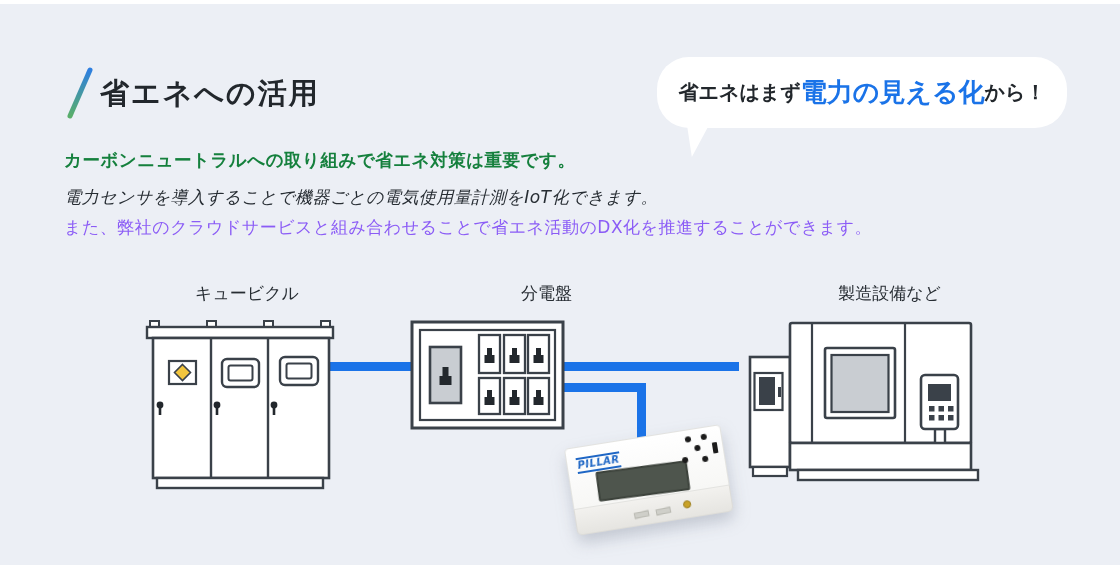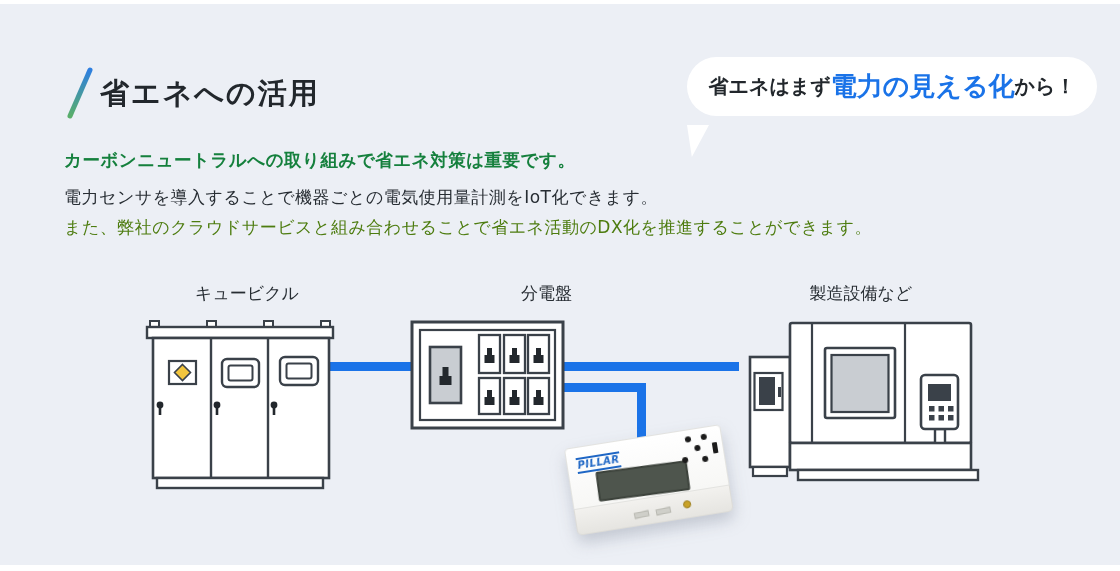--- a/index.html
+++ b/index.html
@@ -5,35 +5,35 @@
   * { margin: 0; padding: 0; box-sizing: border-box; }
   html, body { width: 1120px; background: #ffffff; font-family: "DejaVu Sans", "Liberation Sans", sans-serif; }
   .page { width: 1120px; height: 571px; background: #ffffff; position: relative; overflow: hidden; }
   .section { position: absolute; left: 0; top: 4px; width: 1120px; height: 561px; background: #ECEFF5; }
 
   
   .slash-wrap { position: absolute; left: 64px; top: 62px; width: 32px; height: 54px; }
   .page-title { position: absolute; left: 100px; top: 70px; font-size: 29px; font-weight: bold; color: #22272C; letter-spacing: 2px; }
 
   
-  .bubble { position: absolute; left: 687px; top: 53px; width: 410px; height: 59px; background: #ffffff; border-radius: 32px; display: flex; align-items: center; justify-content: center; white-space: nowrap; }
+  .bubble { position: absolute; left: 657px; top: 53px; width: 410px; height: 71px; background: #ffffff; border-radius: 32px; display: flex; align-items: center; justify-content: center; white-space: nowrap; }
   .bubble .b-text { font-weight: bold; font-size: 20px; color: #22272C; }
   .bubble .b-hl { font-weight: bold; font-size: 26px; color: #1A73E8; }
   .bubble-tail { position: absolute; left: 687px; top: 121px; width: 22px; height: 32px; background: #ffffff; clip-path: polygon(0 0, 100% 0, 22% 100%); }
 
   
   .intro-lead { position: absolute; left: 64px; top: 144px; font-size: 17.5px; font-weight: bold; color: #15803d; letter-spacing: 0.5px; }
-  .intro-line2 { position: absolute; left: 64px; top: 182px; font-size: 17px; color: #272D33; letter-spacing: 0.5px; }
-  .intro-line3 { position: absolute; left: 64px; top: 212px; font-size: 17px; color: #4d7c0f; letter-spacing: 0.5px; }
+  .intro-line2 { position: absolute; left: 64px; top: 182px; font-size: 17px; color: #272D33; letter-spacing: 0.5px; font-style: italic; }
+  .intro-line3 { position: absolute; left: 64px; top: 212px; font-size: 17px; color: #8b5cf6; letter-spacing: 0.5px; }
 
   
   .dlabel { position: absolute; top: 278px; width: 160px; text-align: center; font-size: 17px; font-weight: normal; color: #272D33; }
   .dlabel.n0 { left: 167px; }
   .dlabel.n1 { left: 412px; text-align: right; }
-  .dlabel.n2 { left: 781px; }
+  .dlabel.n2 { left: 781px; text-align: right; }
 
   .diagram-svg { position: absolute; left: 0; top: 0; width: 1120px; height: 561px; }
 
   
   .sensor { position: absolute; left: 570px; top: 424px; width: 158px; height: 106px; }
   .sensor-body { position: absolute; inset: 0; transform: rotate(-9deg); filter: drop-shadow(0 8px 8px rgba(100,110,130,0.30)); }
   .sensor-top { position: absolute; left: 0; top: 8px; width: 158px; height: 62px; background: linear-gradient(180deg, #ffffff 0%, #f7f7f5 100%); border-radius: 4px 4px 0 0; border: 1px solid #e3e3e0; }
   .sensor-front { position: absolute; left: 0; top: 70px; width: 158px; height: 26px; background: linear-gradient(180deg, #f2f1ee 0%, #e6e5e1 100%); border-radius: 0 0 5px 5px; border: 1px solid #dddcd8; border-top: none; }
   .sensor-logo { position: absolute; left: 9px; top: 10px; font-size: 10px; font-weight: bold; font-style: italic; color: #1E66C5; letter-spacing: 0.5px; border-top: 2px solid #1E66C5; border-bottom: 2px solid #1E66C5; line-height: 12px; padding: 0 1px; }
   .sensor-lcd { position: absolute; left: 26px; top: 28px; width: 92px; height: 30px; background: #4E554D; border: 2px solid #3C423B; border-radius: 2px; transform: rotate(1.5deg); }

